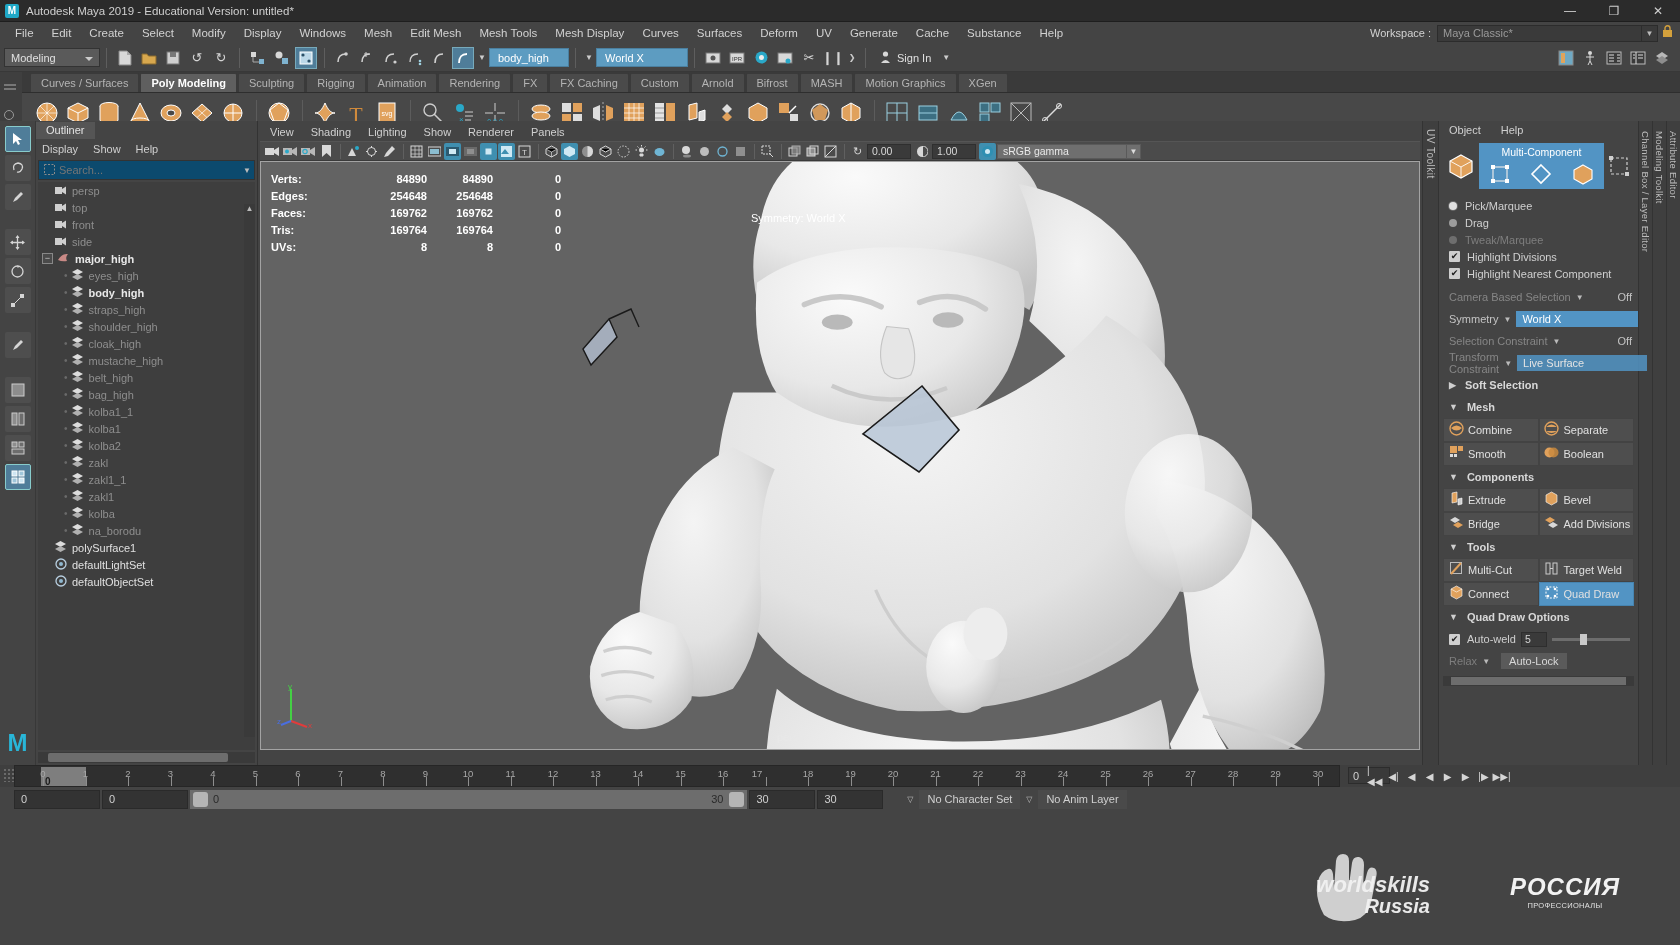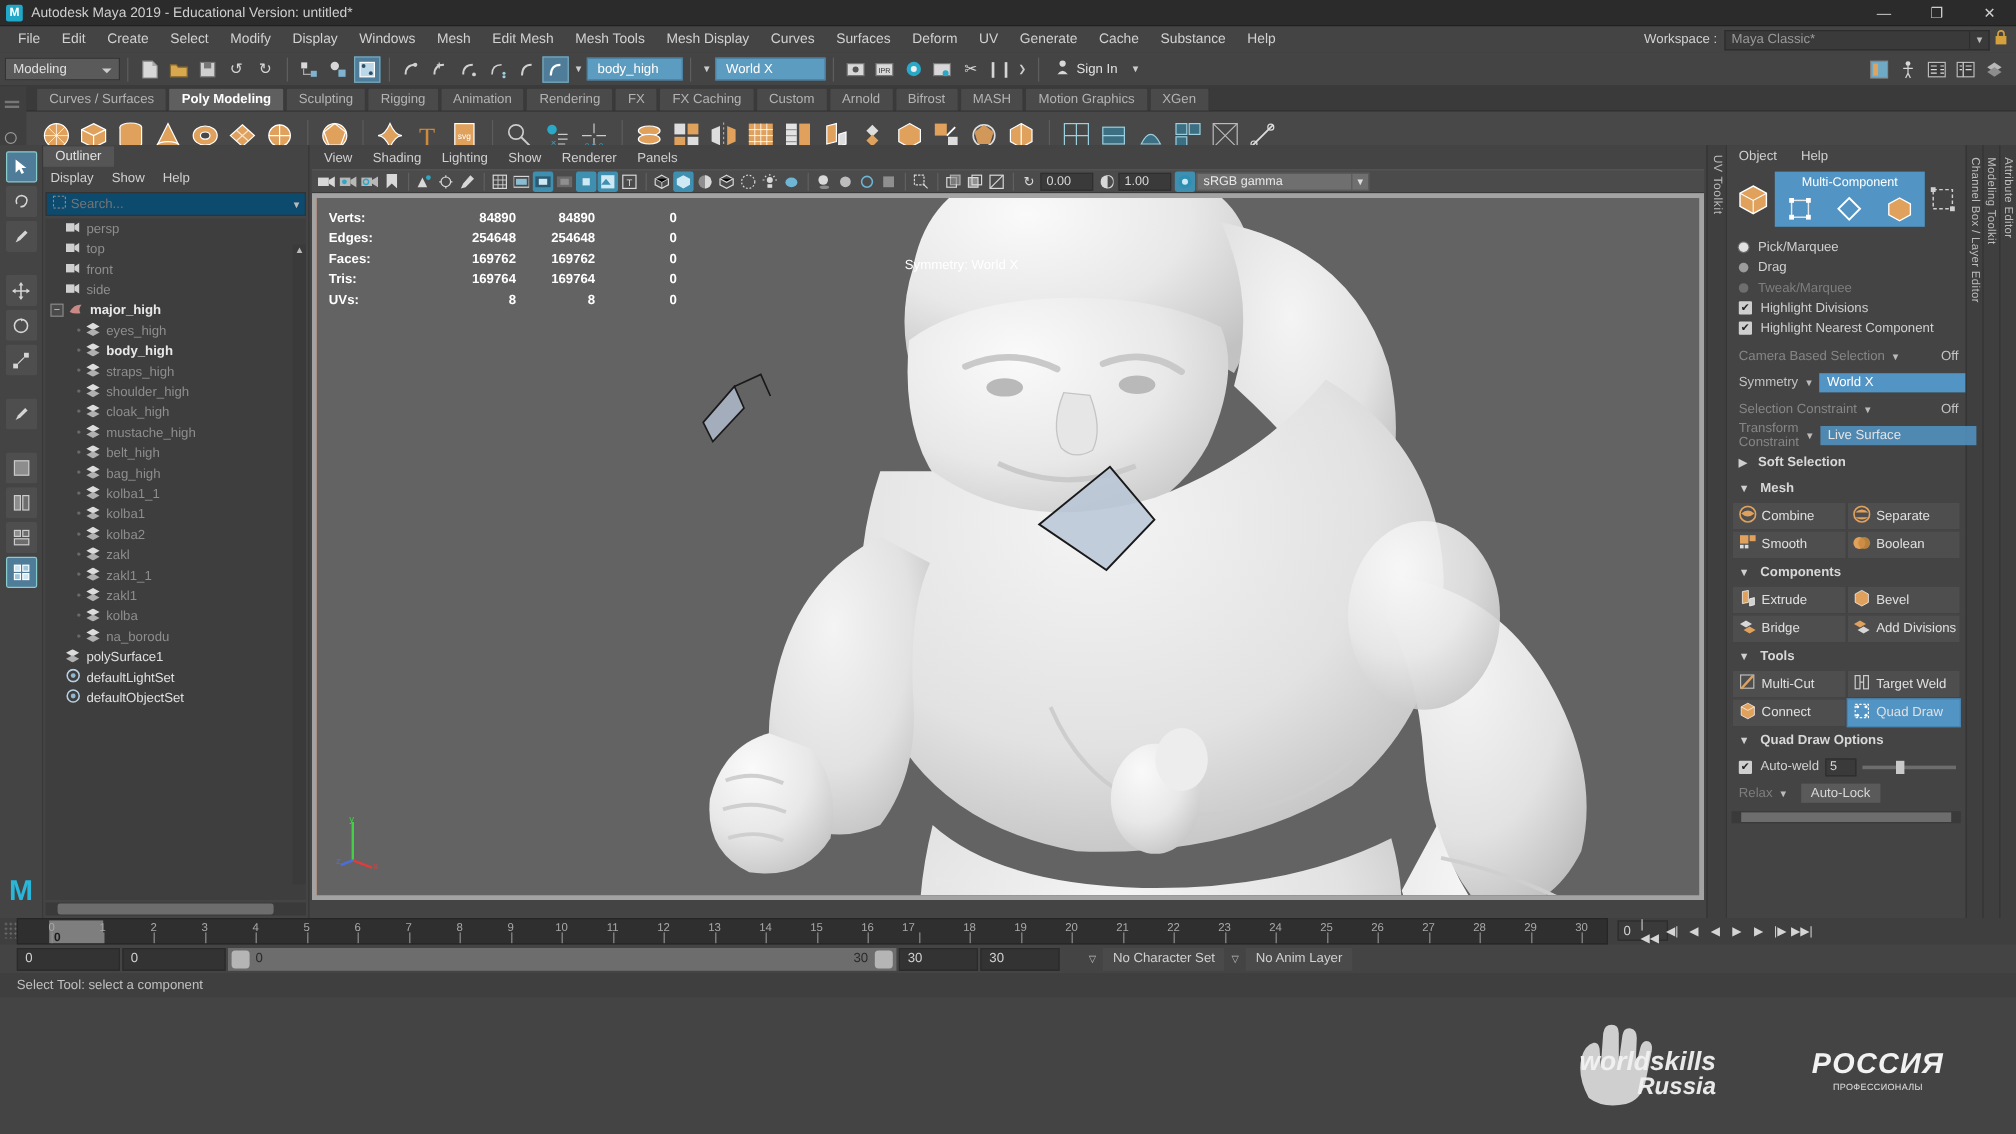--- a/index.html
+++ b/index.html
@@ -227,22 +227,22 @@
     color: #e8e8e8; font-size: 10.5px; display: flex; align-items: center;
     padding-left: 5px;
   }
   .vp-gamma-caret {
     width: 14px; height: 15px; background: #6f6f6f; border:1px solid #5a5a5a;
     border-left:none; display:flex; align-items:center; justify-content:center;
     color:#ddd; font-size: 8px;
   }
 
   .viewport {
-    flex: 1; position: relative; background: #c2410c; overflow: hidden;
-    border: 4px solid #a3a3a3;
+    flex: 1; position: relative; background: #0f766e; overflow: hidden;
+    border: 1px solid #a3a3a3;
   }
   .hud {
     position: absolute; left: 10px; top: 8px; font-size: 11px; color: #ffffff;
     font-weight: bold; z-index: 5;
   }
   .hud-row { display: flex; height: 17px; align-items: center; }
   .hud-label { width: 80px; }
   .hud-c1 { width: 76px; text-align: right; }
   .hud-c2 { width: 66px; text-align: right; }
   .hud-c3 { width: 68px; text-align: right; }
@@ -1903,23 +1903,20 @@
       <div class="pb-field" style="width:66px">30</div>
       <div style="width:16px"></div>
       <div class="sm-caret">▽</div>
       <div class="char-field">No Character Set</div>
       <div class="sm-caret">▽</div>
       <div class="char-field">No Anim Layer</div>
       <div style="flex:1"></div>
     </div>
 
 
-    <div class="status-row">
-      <span>Select Tool: select a component</span>
-    </div>
 
     <div class="wm-hand">
       <svg width="80" height="80" viewBox="0 0 80 80">
         <path d="M24 70 Q14 52 18 36 Q21 26 28 24 Q32 23 33 29 L34 44 L36 16 Q37 9 43 9 Q49 9 49 16 L49 40 L52 18 Q53 11 59 12 Q64 13 64 20 L63 44 L67 28 Q69 21 74 23 Q78 25 76 33 L71 58 Q67 72 55 75 Q36 79 24 70z" fill="#f0f0f0" opacity=".9"></path>
       </svg>
     </div>
     <div class="wm-ws">
       <div class="l1">worldskills</div>
       <div class="l2">Russia</div>
     </div>

